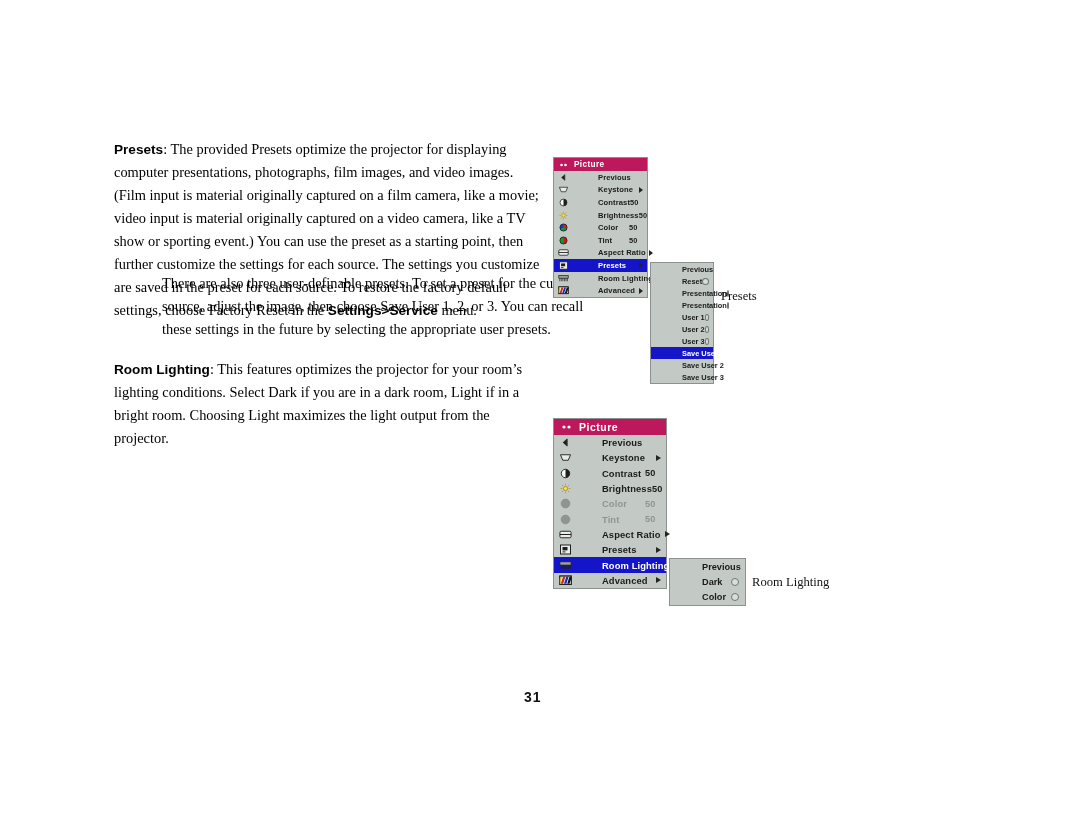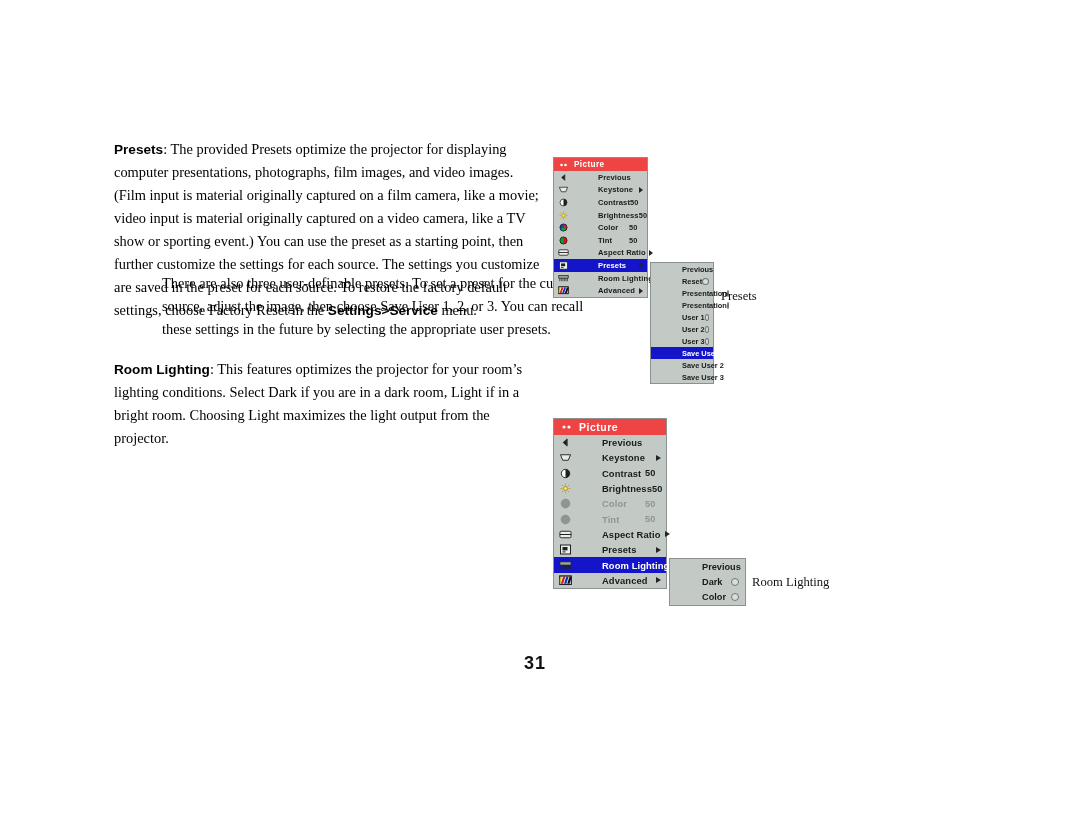--- a/index.html
+++ b/index.html
@@ -28,40 +28,40 @@
   }
   .prose b { font-family: "Liberation Sans", sans-serif; font-weight: bold; font-size: 13.6px;}
   #para-presets  { top: 138px; }
   #para-userdef  { top: 272px; margin-left: 48px; }
   #para-room     { top: 358px; }
 
   
   #folio {
     position: absolute;
     left: 524px;
-    top: 653px;
+    top: 689px;
     font-family: "Liberation Sans", sans-serif;
     font-weight: bold;
-    font-size: 18px;
+    font-size: 14px;
     letter-spacing: 1px;
     color: #111;
   }
 
   
   .osd {
     position: absolute;
     background: #c3cac6;
     border: 1px solid #8a918e;
     box-sizing: border-box;
     font-family: "Liberation Sans", sans-serif;
     color: #1a1a1a;
     user-select: none;
   }
   .osd-title {
-    background: #ef4444;
+    background: #be185d;
     color: #ffffff;
     font-weight: bold;
     display: flex;
     align-items: center;
     box-sizing: border-box;
   }
   .osd-row {
     display: flex;
     align-items: center;
     box-sizing: border-box;

